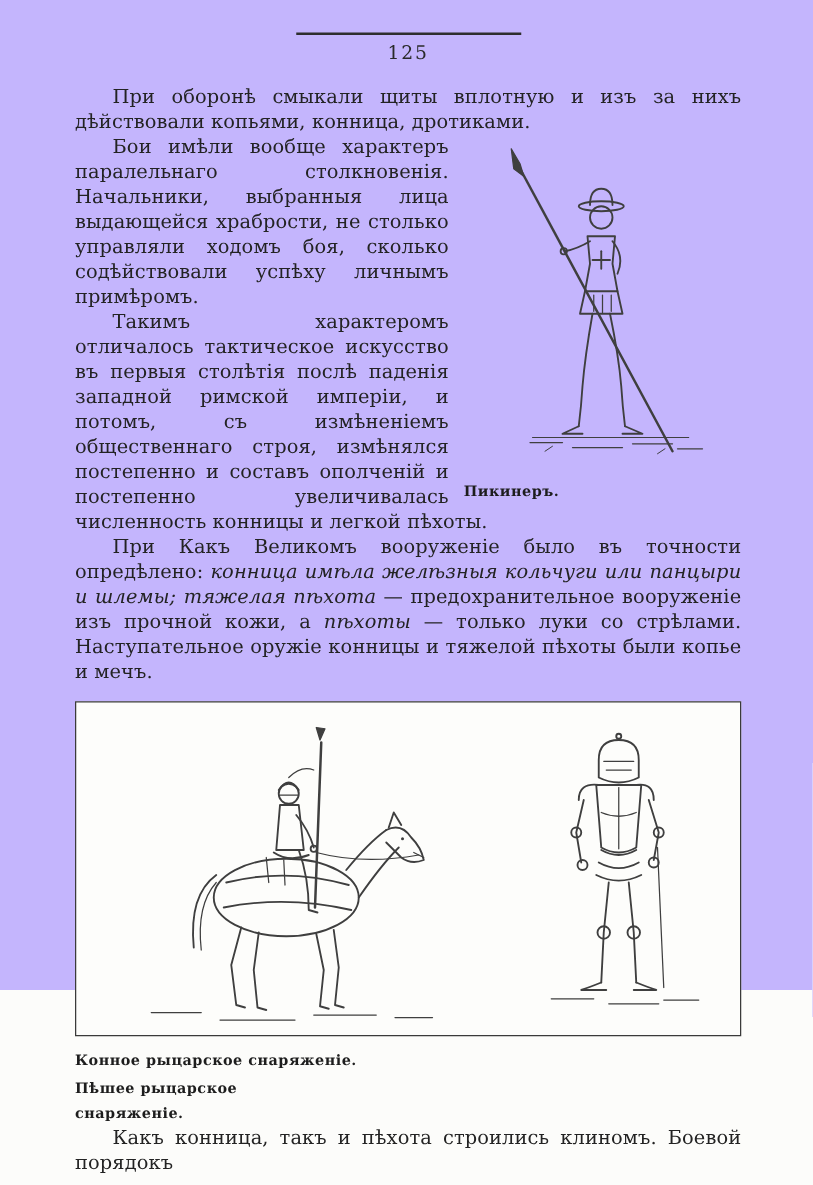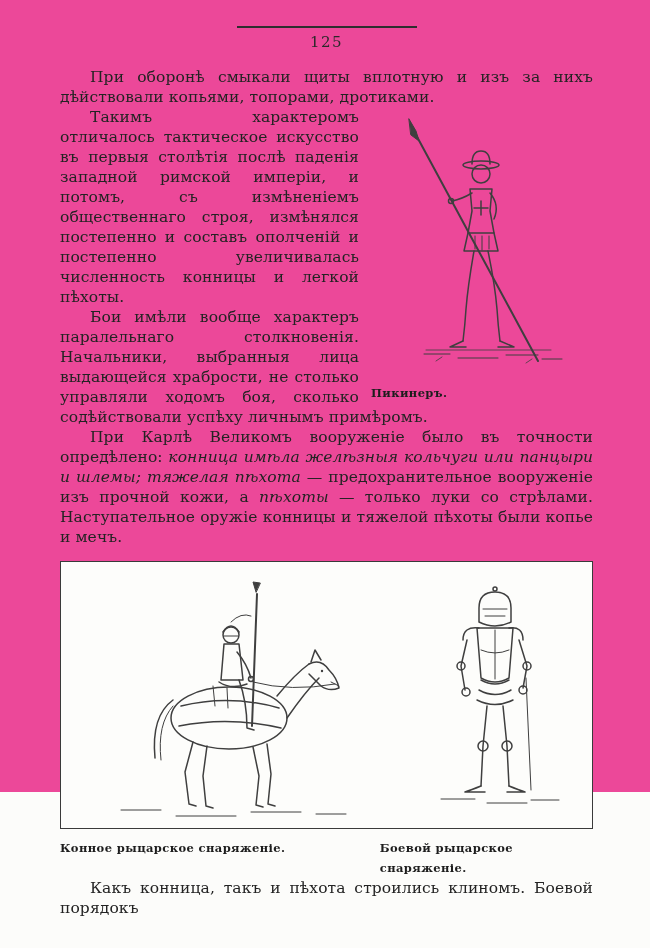--- a/index.html
+++ b/index.html
@@ -8,21 +8,21 @@
   body {
     width:650px; height:948px;
     background:#fcfcfa;
     font-family:"DejaVu Serif","Liberation Serif",serif;
     color:#232323;
     overflow:hidden;
   }
   .page {
     width:650px; height:792px;
     padding:20px 57px 0 60px;
-    background:#ec4899;
+    background:#c4b5fd;
   }
   
   .page-header { margin-bottom:16px; }
   .header-rule { width:180px; border-top:2px solid #2e2e2e; margin:6px auto 5px auto; }
   .page-number { text-align:center; font-size:15px; letter-spacing:1.5px; color:#2a2a2a; }
 
   
   .text { font-size:15.5px; line-height:20px; text-align:justify; letter-spacing:0.1px; }
   .text p { text-indent:30px; margin:0; }
   .text p.no-indent { text-indent:0; }
@@ -36,39 +36,39 @@
     letter-spacing:0.4px; margin-top:2px; color:#1d1d1d;
   }
 
   
   .knights-figure { clear:both; margin-top:14px; }
   .knights-frame {
     border:1px solid #3a3a3a; height:268px;
     display:flex; align-items:flex-end; justify-content:space-between;
     padding:8px 16px 4px 20px; background:#fdfdfb;
   }
-  .knights-captions { display:flex; margin-top:7px; }
+  .knights-captions { display:flex; margin-top:7px;flex-direction:column; }
   .cap-left  { width:60%; }
   .cap-right { width:40%; }
 
   .closing { margin-top:22px; }
 </style>
 </head>
 <body>
 
 <div class="page">
 
   <div class="page-header">
     <div class="header-rule"></div>
     <div class="page-number">125</div>
   </div>
 
   <div class="text">
 
-    <p><span>При оборонѣ смыкали щиты вплотную и изъ за нихъ дѣйствовали копьями, топорами, дротиками.</span></p>
+    <p><span>При оборонѣ смыкали щиты вплотную и изъ за нихъ дѣйствовали копьями, конница, дротиками.</span></p>
 
     <figure class="pikeman-figure">
       <svg width="212" height="272" viewBox="0 0 212 272">
         <g stroke="#3f3f3f" stroke-width="1.5" fill="none" stroke-linecap="round" stroke-linejoin="round">
 
           <path d="M33,10 L40,22 L43,32 L35,26 Z" fill="#3f3f3f" stroke-width="1"></path>
           <line x1="39" y1="24" x2="162" y2="252" stroke-width="2"></line>
 
           <ellipse cx="105" cy="56" rx="18" ry="4"></ellipse>
           <path d="M96,55 Q96,42 105,42 Q114,42 114,55"></path>
@@ -93,23 +93,23 @@
           <path d="M124,232 L138,238 L122,238"></path>
 
           <path d="M50,241 H175" stroke-width="0.8"></path>
           <path d="M48,245 h26 M82,249 h40 M130,246 h32 M166,250 h20" stroke-width="1"></path>
           <path d="M60,252 l6,-4 M150,254 l6,-4" stroke-width="0.8"></path>
         </g>
       </svg>
       <figcaption class="figure-caption">Пикинеръ.</figcaption>
     </figure>
 
+    <p><span>Бои имѣли вообще характеръ паралельнаго столкновенія. Начальники, выбранныя лица выдающейся храбрости, не столько управляли ходомъ боя, сколько содѣйствовали успѣху личнымъ примѣромъ.</span></p>
     <p><span>Такимъ характеромъ отличалось тактическое искусство въ первыя столѣтія послѣ паденія западной римской имперіи, и потомъ, съ измѣненіемъ общественнаго строя, измѣнялся постепенно и составъ ополченій и постепенно увеличивалась численность конницы и легкой пѣхоты.</span></p>
-    <p><span>Бои имѣли вообще характеръ паралельнаго столкновенія. Начальники, выбранныя лица выдающейся храбрости, не столько управляли ходомъ боя, сколько содѣйствовали успѣху личнымъ примѣромъ.</span></p>
-    <p><span>При Карлѣ Великомъ вооруженіе было въ точности опредѣлено: </span><span class="it">конница имѣла желѣзныя кольчуги или панцыри и шлемы; тяжелая пѣхота</span><span> — предохранительное вооруженіе изъ прочной кожи, а </span><span class="it">пѣхоты</span><span> — только луки со стрѣлами. Наступательное оружіе конницы и тяжелой пѣхоты были копье и мечъ.</span></p>
+    <p><span>При Какъ Великомъ вооруженіе было въ точности опредѣлено: </span><span class="it">конница имѣла желѣзныя кольчуги или панцыри и шлемы; тяжелая пѣхота</span><span> — предохранительное вооруженіе изъ прочной кожи, а </span><span class="it">пѣхоты</span><span> — только луки со стрѣлами. Наступательное оружіе конницы и тяжелой пѣхоты были копье и мечъ.</span></p>
 
     <figure class="knights-figure">
       <div class="knights-frame">
 
         <svg width="300" height="246" viewBox="0 0 300 246">
           <g stroke="#3f3f3f" stroke-width="1.5" fill="none" stroke-linecap="round" stroke-linejoin="round">
 
             <path d="M175,14 L172,4 L179,5 Z" fill="#3f3f3f" stroke-width="1"></path>
             <line x1="176" y1="16" x2="171" y2="148" stroke-width="2"></line>
 
@@ -183,20 +183,20 @@
             <path d="M70,208 Q60,212 54,214 L74,214"></path>
             <path d="M98,208 Q108,212 114,214 L96,214"></path>
 
             <path d="M30,221 h34 M76,225 h40 M120,222 h28" stroke-width="1"></path>
           </g>
         </svg>
 
       </div>
       <div class="knights-captions">
         <figcaption class="figure-caption cap-left">Конное рыцарское снаряженіе.</figcaption>
-        <figcaption class="figure-caption cap-right">Боевой рыцарское снаряженіе.</figcaption>
+        <figcaption class="figure-caption cap-right">Пѣшее рыцарское снаряженіе.</figcaption>
       </div>
     </figure>
 
     <p class="closing"><span>Какъ конница, такъ и пѣхота строились клиномъ. Боевой порядокъ </span></p>
 
   </div>
 </div>
 
 </body></html>

